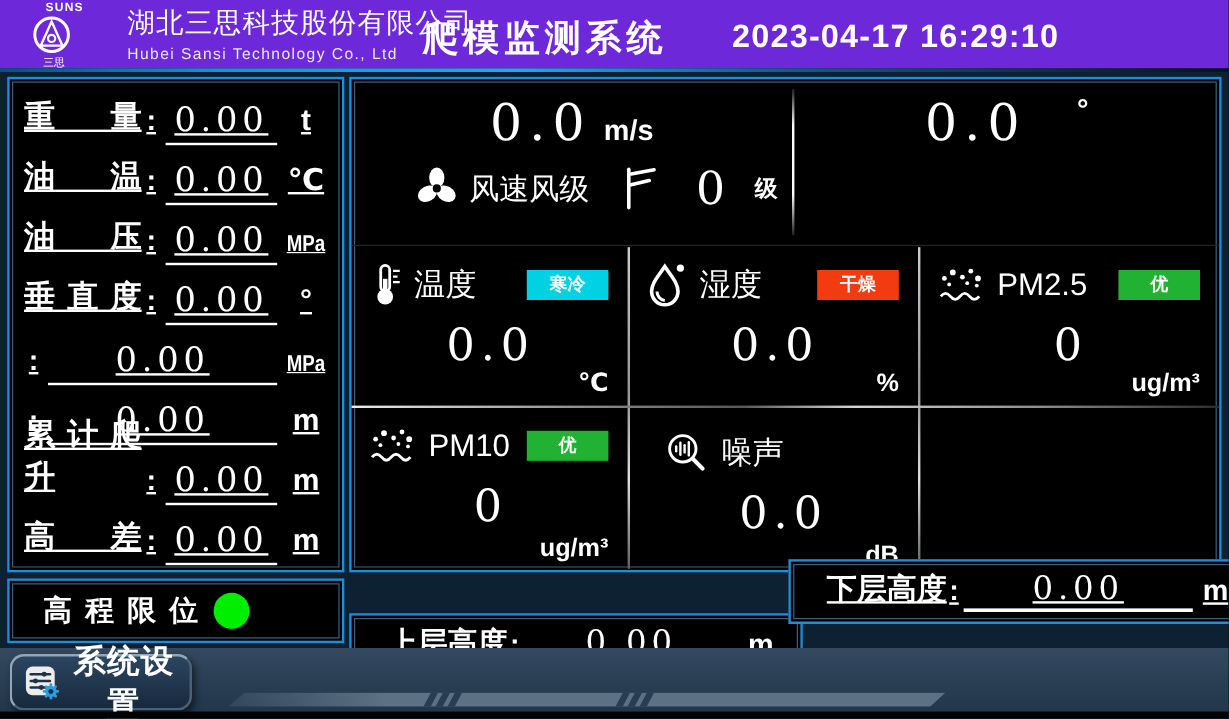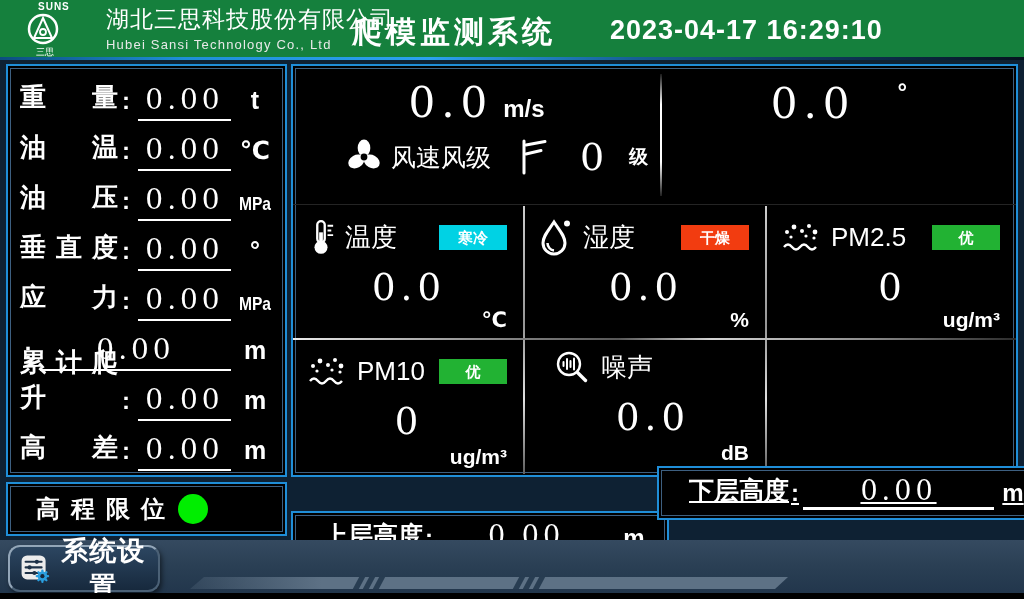--- a/index.html
+++ b/index.html
@@ -1,39 +1,39 @@
 <!DOCTYPE html>
 <html><head>
 <meta charset="utf-8">
 <style>
   * { margin:0; padding:0; box-sizing:border-box; }
   body { background:#000; }
   .screen{ position:relative; width:1024px; height:599px; background:#0e2133; overflow:hidden;
            font-family:"Liberation Sans","DejaVu Sans",sans-serif; color:#fff; }
 
   
-  .header{ position:absolute; top:0; left:0; width:100%; height:57px; background:#15803d; }
+  .header{ position:absolute; top:0; left:0; width:100%; height:57px; background:#6d28d9; }
   .logo{ position:absolute; left:26px; top:1px; width:78px; text-align:center; }
   .logo-top{ font-size:10px; font-weight:bold; letter-spacing:1px; text-align:left; padding-left:12px;}
   .logo-row{ display:flex; align-items:center; }
   .logo-bottom{ font-size:9px; text-align:left; padding-left:10px; }
   .company{ position:absolute; left:106px; top:4px; }
   .company-cn{ font-size:23px; font-weight:normal; letter-spacing:1px; }
   .company-en{ font-size:13px; letter-spacing:1.2px; color:#e9e9e9; margin-top:2px; }
   .app-title{ position:absolute; left:352px; top:12px; font-size:30px; font-weight:bold; letter-spacing:4px; }
   .datetime{ position:absolute; left:610px; top:15px; font-size:27px; font-weight:bold; letter-spacing:1px; }
   .header-line{ position:absolute; top:57px; left:0; width:100%; height:3px;
     background:linear-gradient(90deg,#0b4e7e 0%,#1e8fd8 18%,#2ba2f0 42%,#155f94 62%,#0c2f4c 85%,#05131f 100%); }
 
   
   .panel{ position:absolute; background:#000; border:2px solid #1f8ed8;
           box-shadow: inset 0 0 0 2px #000, inset 0 0 0 3px #3d5f80; }
 
   
-  .left-panel{ left:6px; top:64px; width:281px; height:413px; padding:5px 10px 5px 12px; }
+  .left-panel{ left:6px; top:64px; width:281px; height:413px; padding:5px 10px 5px 12px;text-decoration:underline; }
   .metric-row{ display:flex; align-items:flex-end; height:50px; }
   .m-label{ width:98px; font-size:26px; font-weight:bold; text-align:justify; text-align-last:justify; padding-bottom:6px; }
   .m-colon{ width:16px; font-size:24px; font-weight:bold; text-align:center; padding-bottom:6px; }
   .m-value{ flex:1; margin:0 4px; border-bottom:2px solid #fff; text-align:center;
             font-family:"DejaVu Serif","Liberation Serif",serif; font-size:28px; letter-spacing:4px; padding-bottom:3px; }
   .m-unit{ width:40px; text-align:center; font-size:25px; font-weight:bold; padding-bottom:6px; }
   .m-unit.cond{ font-size:19px; transform:scaleX(.82); }
 
   
   .limit-panel{ left:6px; top:482px; width:281px; height:54px; display:flex; align-items:center; padding-left:28px; }
@@ -65,21 +65,21 @@
   .v-div2{ position:absolute; left:472px; top:140px; width:2px; height:268px;
     background:linear-gradient(180deg,#cdcdcd,#969696 45%,#e0e0e0 72%,#5f5f5f); }
   .h-div-mid{ position:absolute; top:272px; left:0; right:0; height:2px;
     background:linear-gradient(90deg,#ececec,#8f8f8f 26%,#575757 45%,#d5d5d5 58%,#8a8a8a 80%,#2b2b2b 100%); }
 
   .cell{ position:absolute; padding:10px 12px 6px 14px; }
   .cell.t    { left:0;   top:140px; width:230px; height:130px; }
   .cell.h    { left:232px; top:140px; width:240px; height:130px; }
   .cell.p25  { left:474px; top:140px; width:249px; height:130px; }
   .cell.p10  { left:0;   top:274px; width:230px; height:133px; }
-  .cell.noise{ left:232px; top:270px; width:240px; height:133px;padding-left:28px; }
+  .cell.noise{ left:232px; top:280px; width:240px; height:133px;padding-left:28px; }
   .chead{ display:flex; align-items:center; height:42px; }
   .clabel{ font-size:26px; margin-left:10px; }
   .cbadge{ margin-left:auto; margin-right:4px; min-width:68px; height:25px; line-height:25px;
            text-align:center; font-size:15px; font-weight:bold; }
   .cvalue{ text-align:center; font-family:"DejaVu Serif","Liberation Serif",serif; font-size:37px; letter-spacing:5px; margin-top:8px; }
   .cunit{ position:absolute; right:16px; bottom:4px; font-size:21px; font-weight:bold; }
 
   
   .height-panel{ display:flex; align-items:flex-end; padding:0 14px 8px 30px; }
   .upper-panel{ left:291px; top:511px; width:378px; height:54px; }
@@ -150,21 +150,20 @@
         <span class="m-value">0.00</span>
         <span class="m-unit cond">MPa</span>
     </div>
     <div class="metric-row">
       <span class="m-label">垂直度</span>
         <span class="m-colon">:</span>
         <span class="m-value">0.00</span>
         <span class="m-unit">°</span>
     </div>
     <div class="metric-row">
-      <span class="m-label">应力</span>
         <span class="m-colon">:</span>
         <span class="m-value">0.00</span>
         <span class="m-unit cond">MPa</span>
     </div>
     <div class="metric-row">
         <span class="m-colon">:</span>
         <span class="m-value">0.00</span>
         <span class="m-unit">m</span>
     </div>
     <div class="metric-row">

